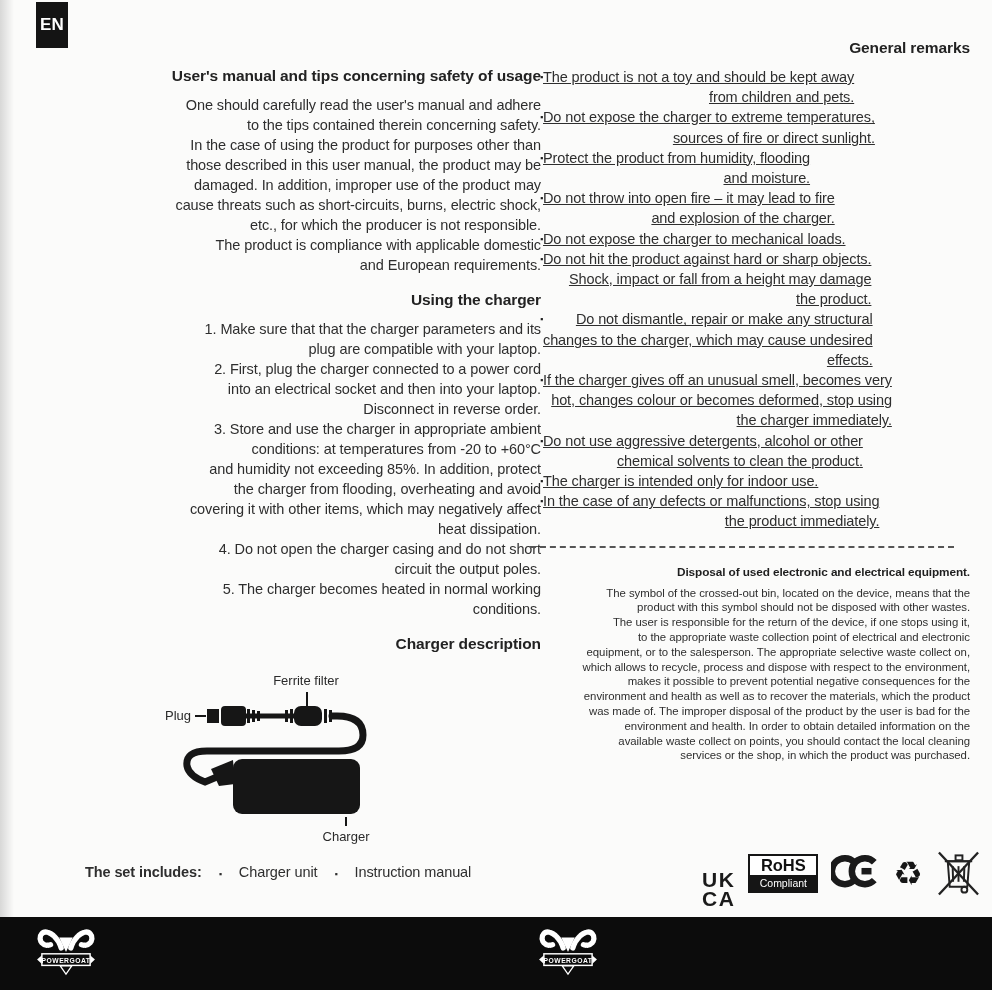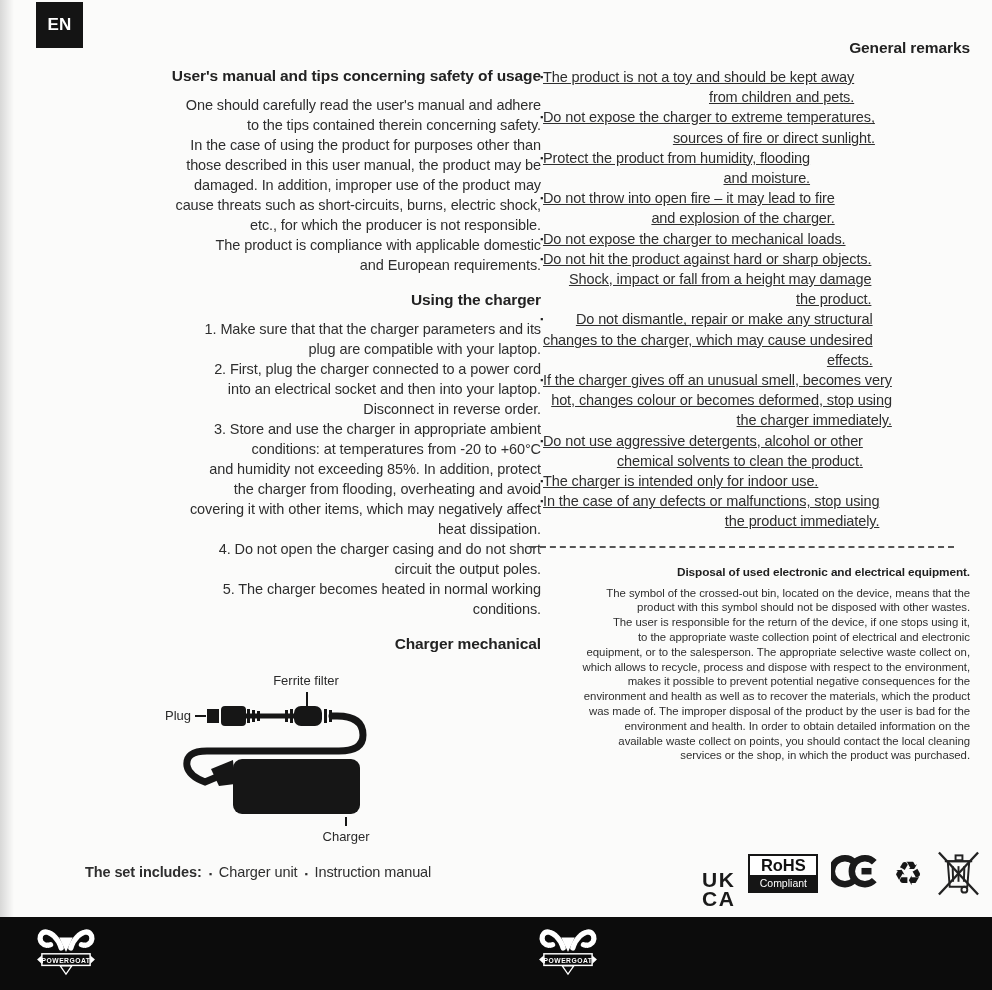--- a/index.html
+++ b/index.html
@@ -4,40 +4,40 @@
 <style>
   html,body{margin:0;padding:0;background:#e8e8e8;}
   .page{
     position:relative;width:992px;height:990px;background:#fbfbfa;overflow:hidden;
     font-family:"Liberation Sans","DejaVu Sans",sans-serif;color:#2e2e2e;
     letter-spacing:-0.1px;
   }
   .scan-shade{position:absolute;left:0;top:0;bottom:0;width:14px;
     background:linear-gradient(90deg,rgba(0,0,0,0.14),rgba(0,0,0,0));pointer-events:none;}
   .en-badge{
-    position:absolute;left:36px;top:2px;width:47px;height:46px;background:#141414;
+    position:absolute;left:36px;top:2px;width:32px;height:46px;background:#141414;
     color:#fff;display:flex;align-items:center;justify-content:center;
     font-weight:bold;font-size:17px;letter-spacing:0.3px;padding-top:0;box-sizing:border-box;
   }
   .col{position:absolute;text-align:right;}
   .col-left{left:37px;top:66px;width:456px;margin-left:48px;}
   .col-right{left:530px;top:38px;width:440px;}
   .h-sec{font-size:15.5px;font-weight:bold;color:#222;margin:0 0 9px 0;line-height:20px;}
   .h-sec.mt{margin-top:15px;}
   .body-text{font-size:14.5px;line-height:20px;margin:0;white-space:pre;}
   .remark-list{list-style:none;margin:0;padding:0;}
   .remark-list li{display:flex;align-items:flex-start;line-height:20.2px;font-size:14.5px;}
   .blt{flex:0 0 13px;font-size:9px;line-height:20.2px;color:#1c1c1c;}
   .remark-text{white-space:pre-line;text-decoration:underline;}
   .dash-divider{border:none;border-top:2px dashed #555;margin:14px 0 0 0;width:424px;}
   .h-small{font-size:11.8px;font-weight:bold;color:#1e1e1e;margin:17px 0 0 0;line-height:15px;}
   .small-text{font-size:11.4px;line-height:14.8px;margin:6px 0 0 0;white-space:pre;letter-spacing:-0.05px;}
   .diagram{display:block;margin-top:5px;}
   .diagram text{font-size:13px;fill:#2a2a2a;letter-spacing:0;}
-  .set-line{margin-top:13px;font-size:14.5px;display:flex;align-items:baseline;gap:7px;}
+  .set-line{margin-top:13px;font-size:14.5px;display:flex;align-items:baseline;gap:17px;}
   .set-label{font-weight:bold;}
   .set-blt{font-size:9px;}
   
   .marks{position:absolute;left:702px;top:843px;height:60px;display:flex;align-items:center;gap:13px;}
   .ukca{display:flex;flex-direction:column;font-weight:bold;font-size:21px;line-height:18.5px;
     letter-spacing:1.5px;color:#1a1a1a;margin-top:33px;}
   .rohs{border:2.5px solid #151515;width:66px;text-align:center;}
   .rohs-top{background:#fff;font-weight:bold;font-size:16.5px;line-height:19px;color:#111;letter-spacing:0;}
   .rohs-bottom{background:#151515;color:#fff;font-size:10.5px;line-height:14px;padding:1px 2px;letter-spacing:0;}
   .sr{position:absolute;width:1px;height:1px;overflow:hidden;opacity:0;}
@@ -80,21 +80,21 @@
 conditions: at temperatures from -20 to +60°C
 and humidity not exceeding 85%. In addition, protect
 the charger from flooding, overheating and avoid
 covering it with other items, which may negatively affect
 heat dissipation.
 4. Do not open the charger casing and do not short
 circuit the output poles.
 5. The charger becomes heated in normal working
 conditions.</p>
 
-    <h2 class="h-sec mt" style="margin-bottom:0;">Charger mechanical</h2>
+    <h2 class="h-sec mt" style="margin-bottom:0;">Charger description</h2>
 
     <svg class="diagram" width="430" height="192" viewBox="0 0 430 192">
       <g fill="#161616" stroke="none">
 
         <text x="221" y="26" text-anchor="middle">Ferrite filter</text>
         <line x1="222" y1="33" x2="222" y2="48" stroke="#161616" stroke-width="2"></line>
 
         <text x="106" y="61" text-anchor="end">Plug</text>
         <line x1="110" y1="57" x2="121" y2="57" stroke="#161616" stroke-width="2"></line>
 

